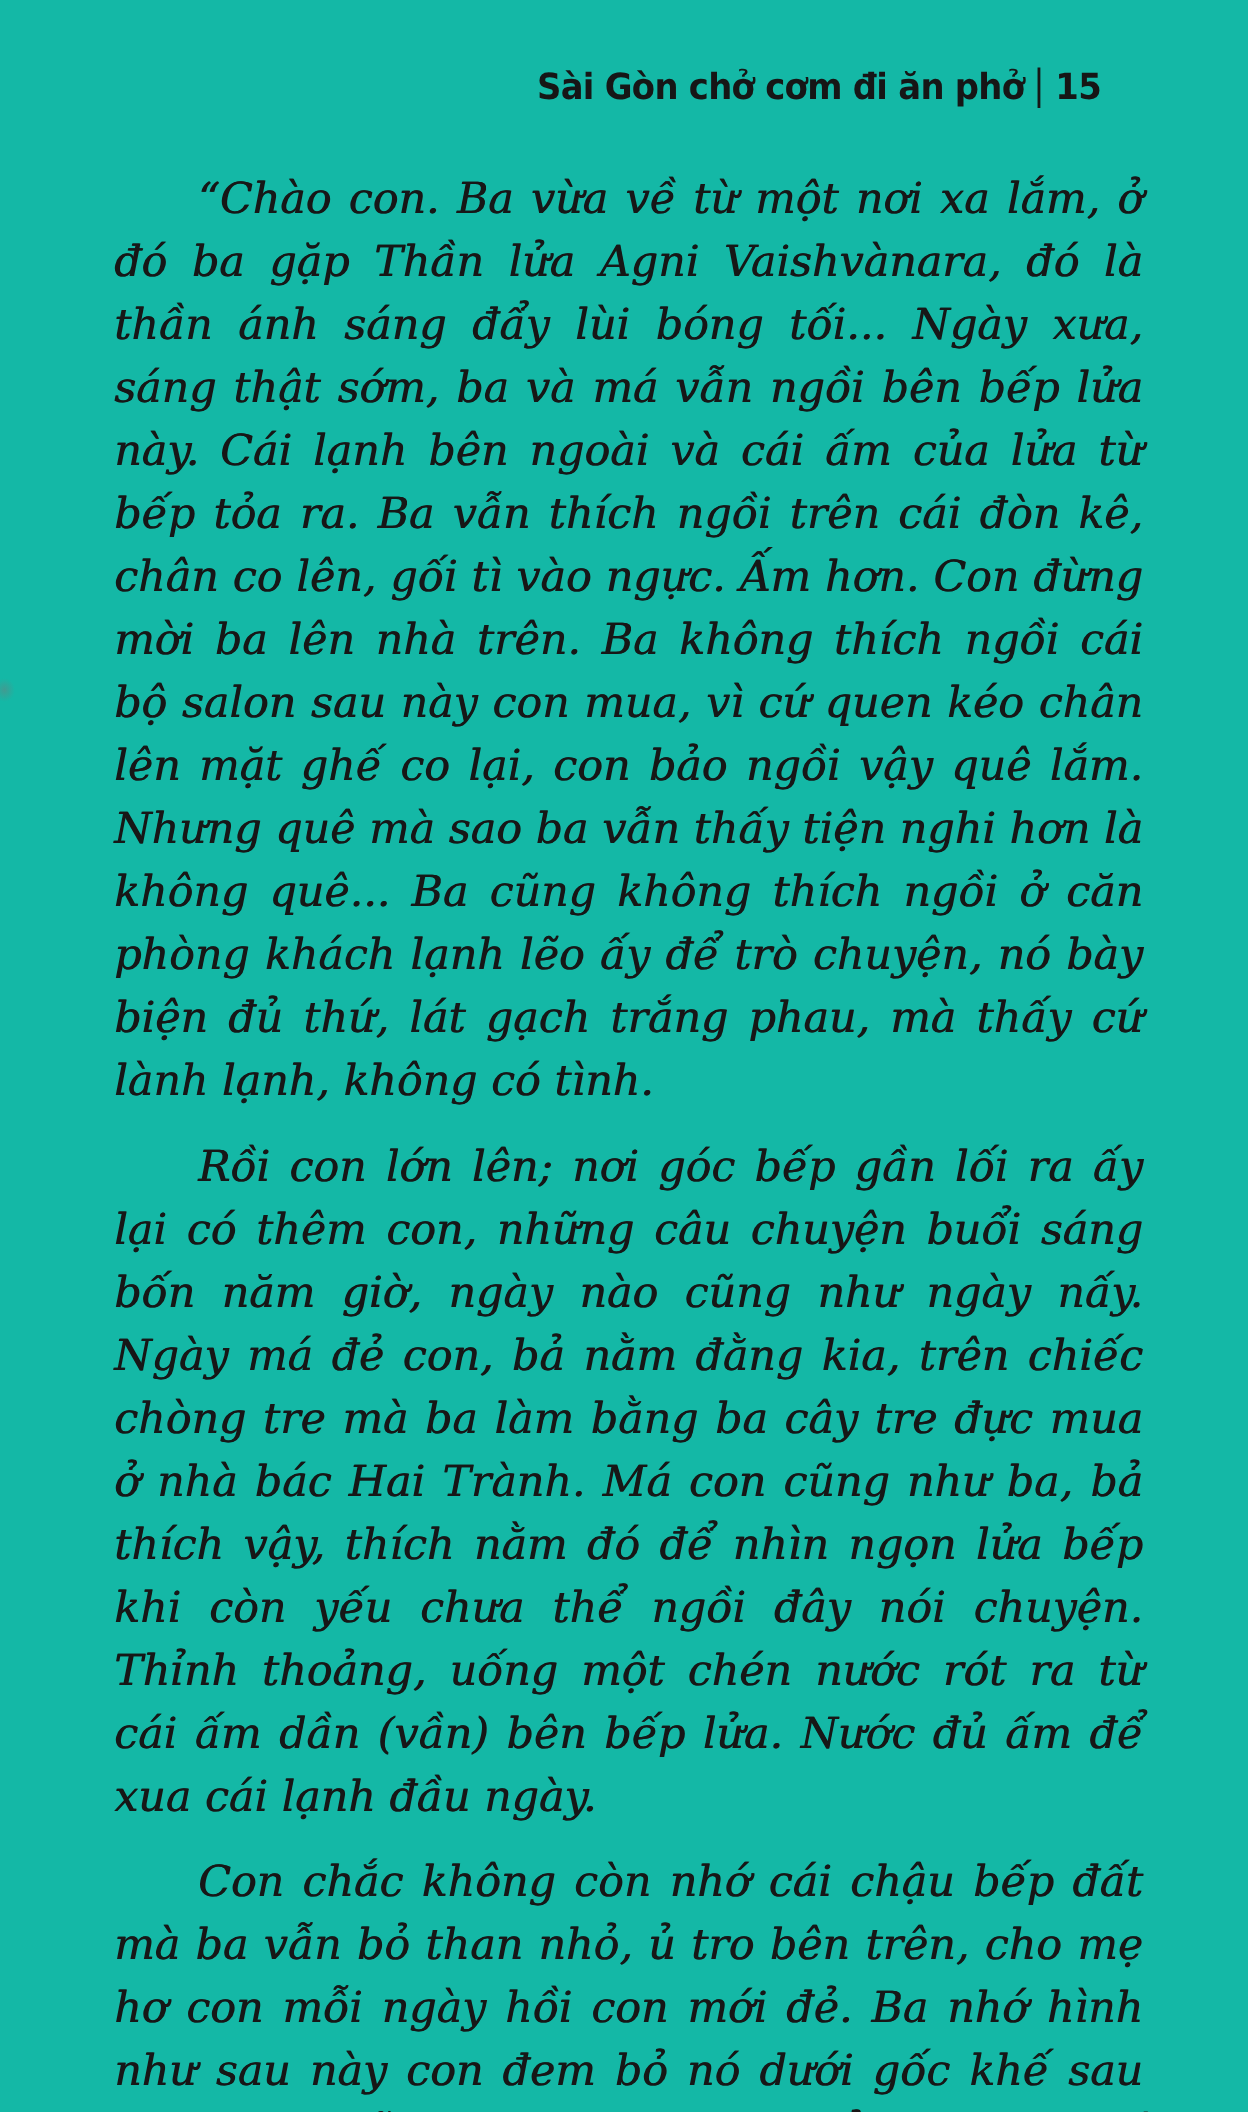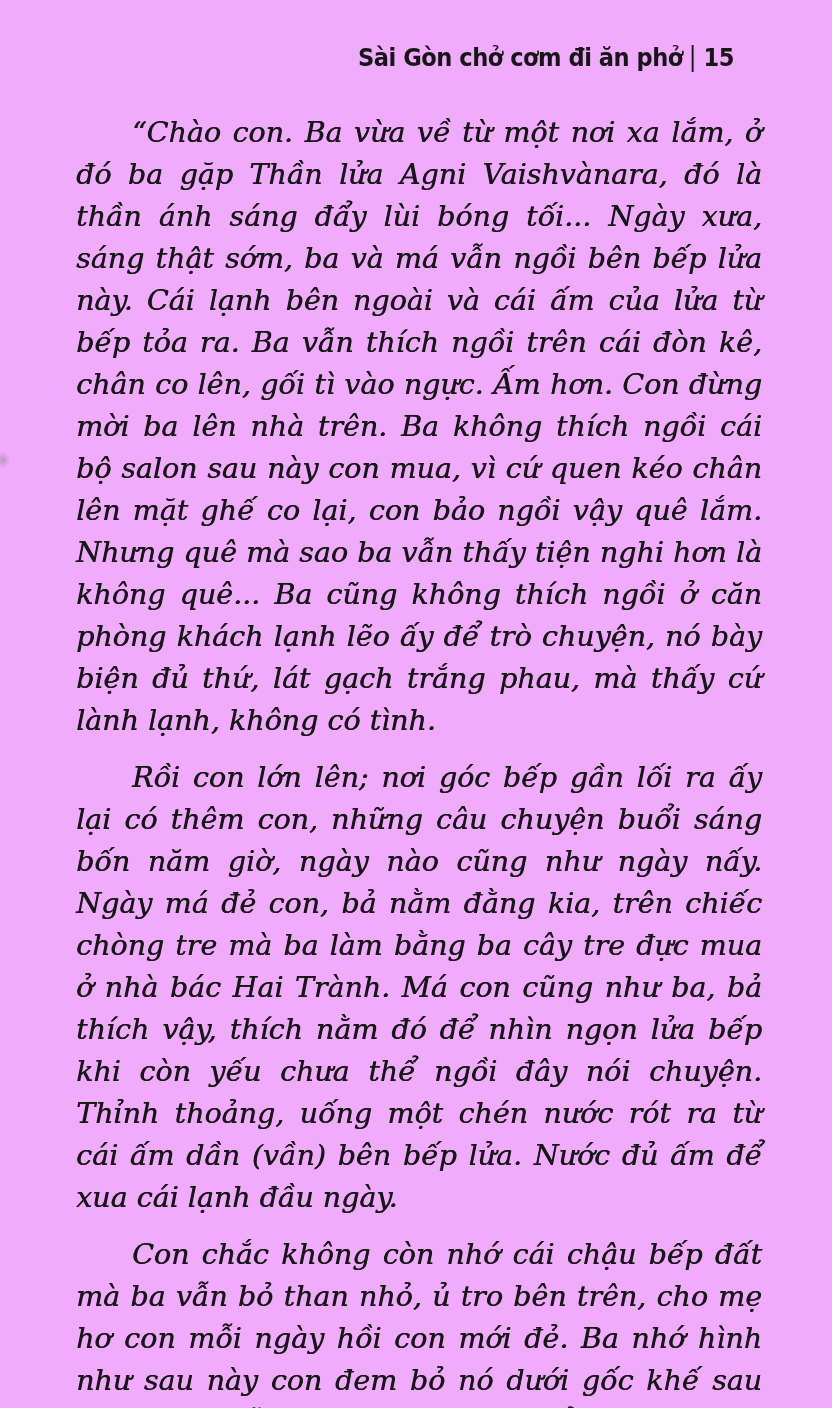--- a/index.html
+++ b/index.html
@@ -6,21 +6,21 @@
   html, body {
     margin: 0;
     padding: 0;
     background: #e8e8e8;
   }
   .page {
     position: relative;
     width: 832px;
     height: 1408px;
     margin: 0 auto;
-    background: #f0abfc;
+    background: #14b8a6;
     overflow: hidden;
     color: #161616;
   }
   
   .header {
     position: absolute;
     top: 44px;
     left: 0;
     right: 98px;
     display: flex;

